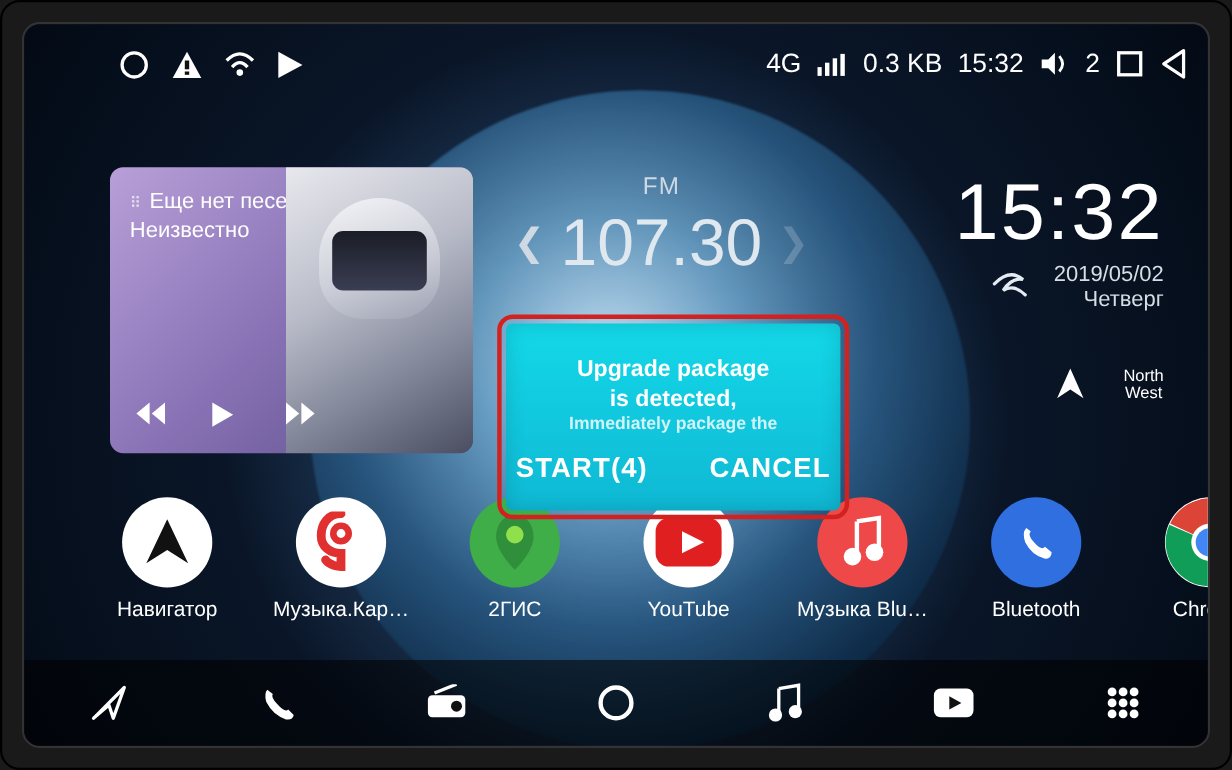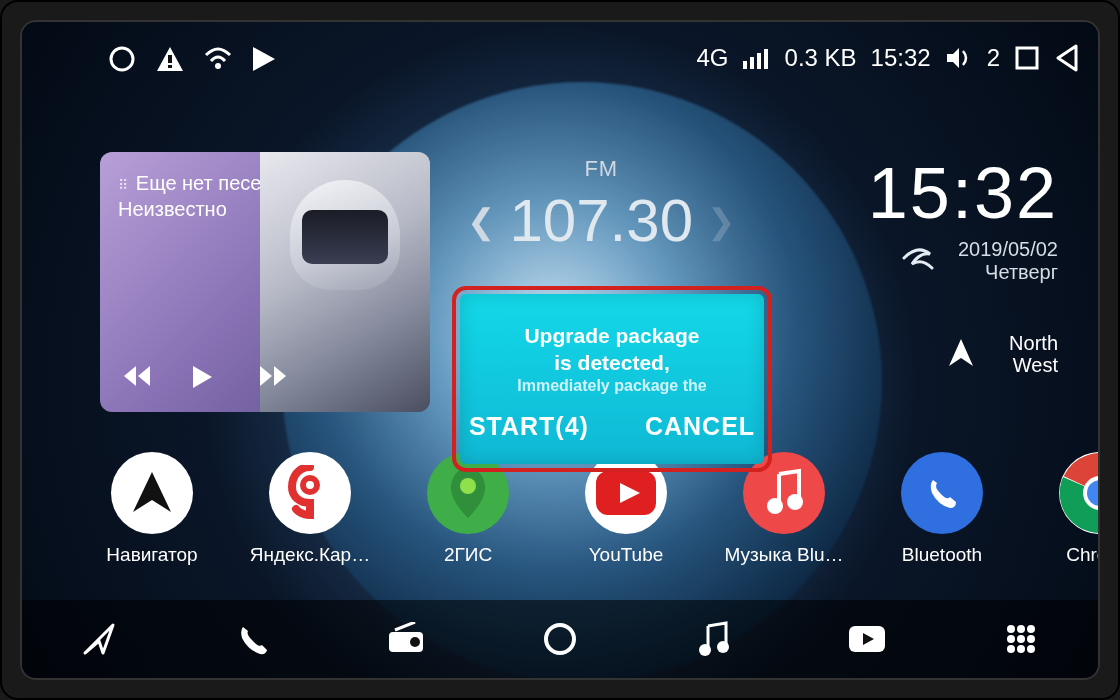--- a/index.html
+++ b/index.html
@@ -33,21 +33,21 @@
   .fm .lbl{font-size:22px;color:#cfd9e3;letter-spacing:1px;}
   .fm .freq{font-size:60px;font-weight:300;color:#dfe7ef;margin-top:4px;display:flex;align-items:center;gap:14px;}
   .chev{font-size:34px;color:#cfd9e3;}
   
   .clock{position:absolute;right:40px;top:130px;text-align:right;color:#fff;}
   .clock .t{font-size:72px;font-weight:300;letter-spacing:2px;}
   .clock .d{font-size:20px;color:#d5dde5;margin-top:4px;}
   .clock .w{font-size:20px;color:#d5dde5;}
   
   .compass{position:absolute;right:40px;top:310px;color:#fff;display:flex;align-items:center;gap:30px;}
-  .compass .dir{font-size:20px;line-height:1.1;text-align:right;}
+  .compass .dir{font-size:15px;line-height:1.1;text-align:center;}
   
   .apps{position:absolute;left:70px;top:430px;display:flex;gap:38px;align-items:flex-start;color:#fff;}
   .app{display:flex;flex-direction:column;align-items:center;width:120px;}
   .app .circle{width:82px;height:82px;border-radius:50%;display:flex;align-items:center;justify-content:center;font-size:40px;font-weight:700;}
   .app .label{margin-top:10px;font-size:19px;text-align:center;white-space:nowrap;overflow:hidden;text-overflow:ellipsis;max-width:128px;}
   
   .dock{position:absolute;left:0;right:0;bottom:0;height:78px;background:rgba(0,0,0,.55);
     display:flex;justify-content:space-around;align-items:center;color:#fff;}
   .dock .dic{width:44px;height:44px;display:flex;align-items:center;justify-content:center;}
   
@@ -208,21 +208,21 @@
         <div class="label">Навигатор</div>
       </div>
       <div class="app">
         <div class="circle" style="background:#ffffff;color:#e03030">
           <svg width="48" height="56">
             <path d="M24 2 C12 2 6 12 6 22 C6 32 14 38 24 38 C24 38 24 50 24 50 C14 50 10 44 10 44" stroke="#e03030" stroke-width="8" fill="none" stroke-linecap="round"></path>
             <circle cx="24" cy="20" r="10" fill="#e03030"></circle>
             <circle cx="24" cy="20" r="4" fill="#fff"></circle>
           </svg>
         </div>
-        <div class="label">Яндекс.Кар…</div>
+        <div class="label">Музыка.Кар…</div>
       </div>
       <div class="app">
         <div class="circle" style="background:#3fae49;color:#fff">
           <svg width="50" height="58">
             <path d="M25 4 C14 4 8 14 8 24 C8 38 25 54 25 54 C25 54 42 38 42 24 C42 14 36 4 25 4" fill="#2f8f3a"></path>
             <circle cx="25" cy="22" r="8" fill="#8fe04a"></circle>
           </svg>
         </div>
         <div class="label">2ГИС</div>
       </div>

